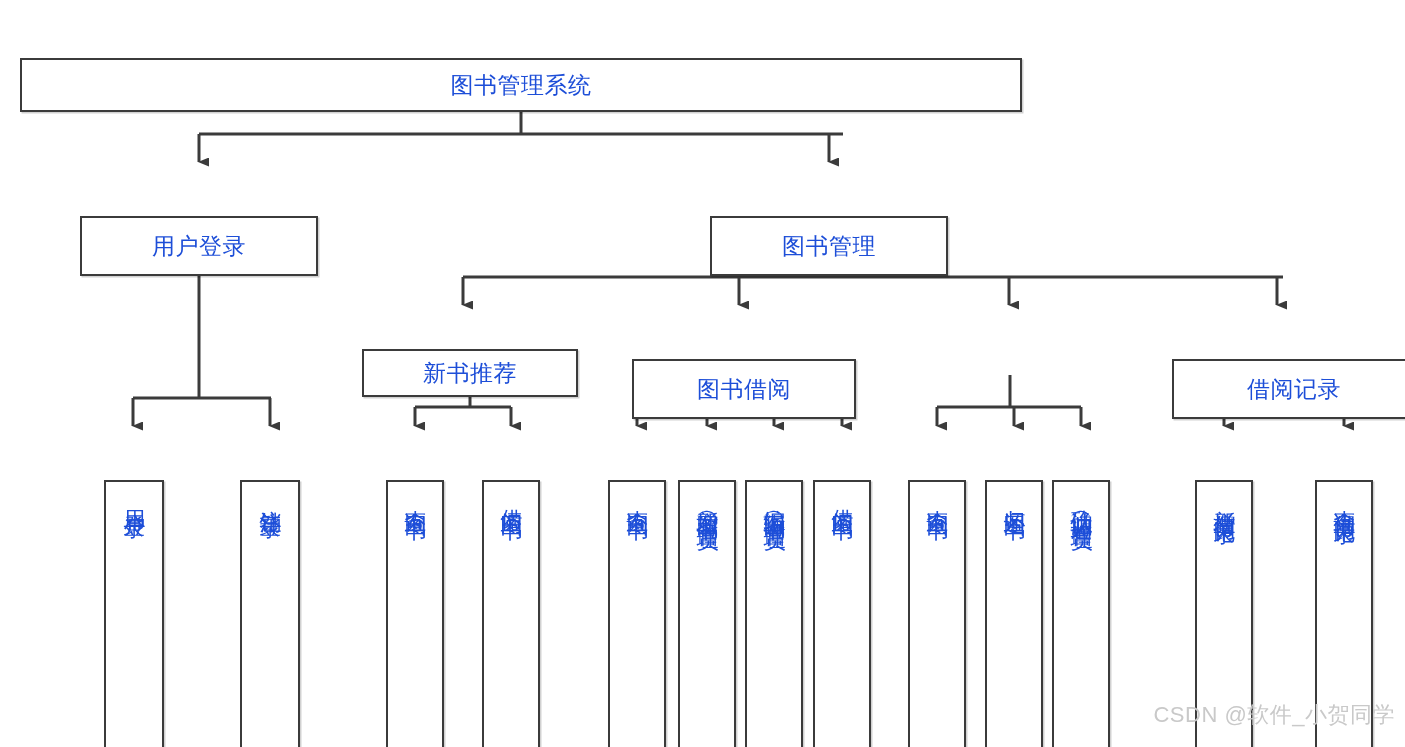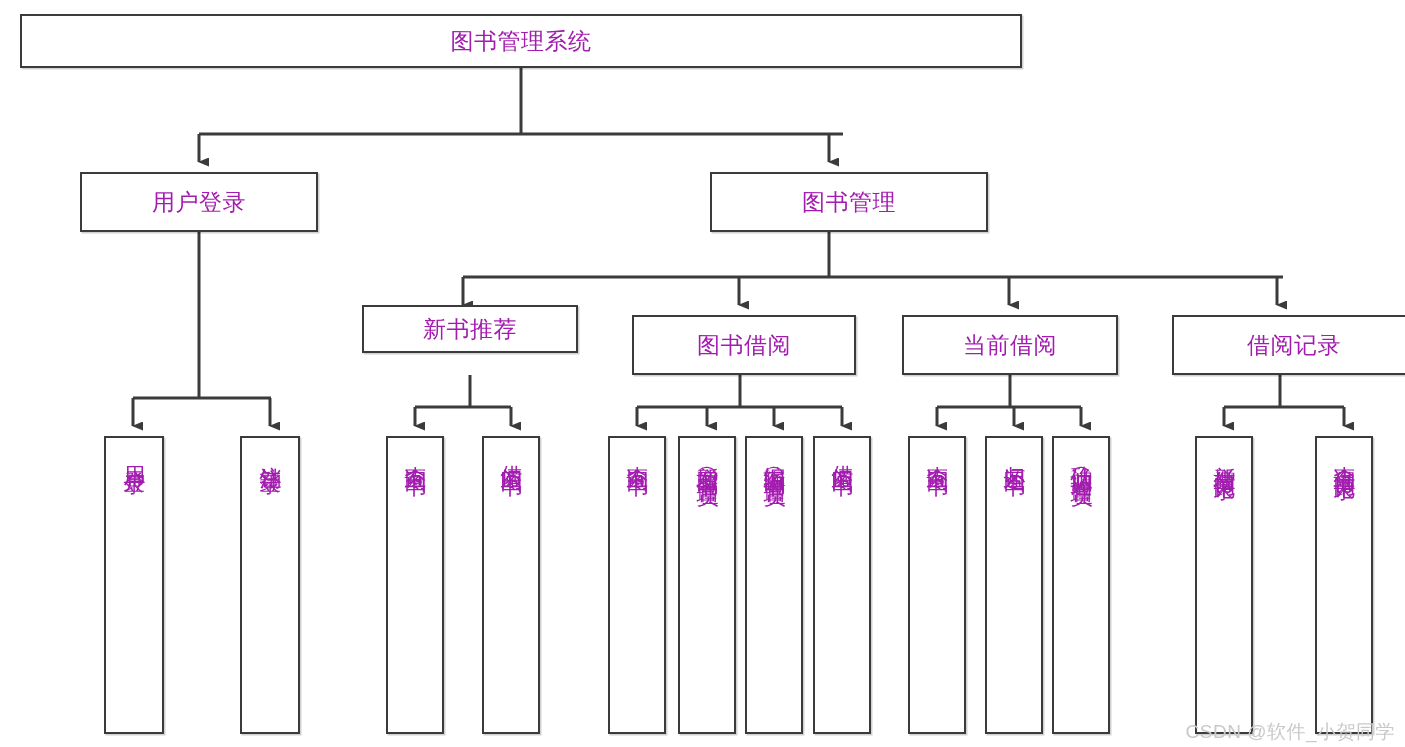--- a/index.html
+++ b/index.html
@@ -26,22 +26,23 @@
     pointer-events: none;
   }
   .node {
     position: absolute;
     box-sizing: border-box;
     border: 2px solid #3b3b3b;
     background: #ffffff;
     display: flex;
     align-items: center;
     justify-content: center;
-    color: #a21caf;
+    color: #1d4ed8;
     box-shadow: 1.5px 1.5px 0 rgba(0,0,0,0.18);
+    margin-top: 44px;
   }
   .node .label {
     display: block;
     text-align: center;
     line-height: 1.22;
     letter-spacing: 0.5px;
   }
   .node.horizontal .label {
     writing-mode: horizontal-tb;
     font-size: 23px;
@@ -54,22 +55,22 @@
   .node.vertical .label {
     writing-mode: vertical-rl;
     text-orientation: upright;
     font-size: 22px;
     letter-spacing: 3px;
     white-space: nowrap;
   }
   .watermark {
     position: absolute;
     right: 10px;
-    bottom: 2px;
-    font-size: 19px;
+    bottom: 17px;
+    font-size: 22px;
     color: #c9c9c9;
     letter-spacing: 0.5px;
     white-space: nowrap;
     user-select: none;
   }
 </style>
 </head>
 <body>
 
 <div id="canvas">
@@ -124,32 +125,29 @@
     </g>
   </svg>
 
   <div class="node horizontal" style="left: 20px; top: 14px; width: 1002px; height: 54px;">
     <span class="label">图书管理系统</span>
   </div>
 
   <div class="node horizontal" style="left: 80px; top: 172px; width: 238px; height: 60px;">
     <span class="label">用户登录</span>
   </div>
-  <div class="node horizontal" style="left: 710px; top: 172px; width: 278px; height: 60px;">
+  <div class="node horizontal" style="left: 710px; top: 172px; width: 238px; height: 60px;">
     <span class="label">图书管理</span>
   </div>
 
   <div class="node horizontal" style="left: 362px; top: 305px; width: 216px; height: 48px;">
     <span class="label">新书推荐</span>
   </div>
   <div class="node horizontal" style="left: 632px; top: 315px; width: 224px; height: 60px;">
     <span class="label">图书借阅</span>
-  </div>
-  <div class="node horizontal" style="left: 902px; top: 315px; width: 216px; height: 60px;">
-    <span class="label">当前借阅</span>
   </div>
   <div class="node horizontal" style="left: 1172px; top: 315px; width: 244px; height: 60px;">
     <span class="label">借阅记录</span>
   </div>
 
   <div class="node vertical" style="left: 104px; top: 436px; width: 60px; height: 298px;">
     <span class="label">用户登录</span>
   </div>
   <div class="node vertical" style="left: 240px; top: 436px; width: 60px; height: 298px;">
     <span class="label">注销登录</span>

